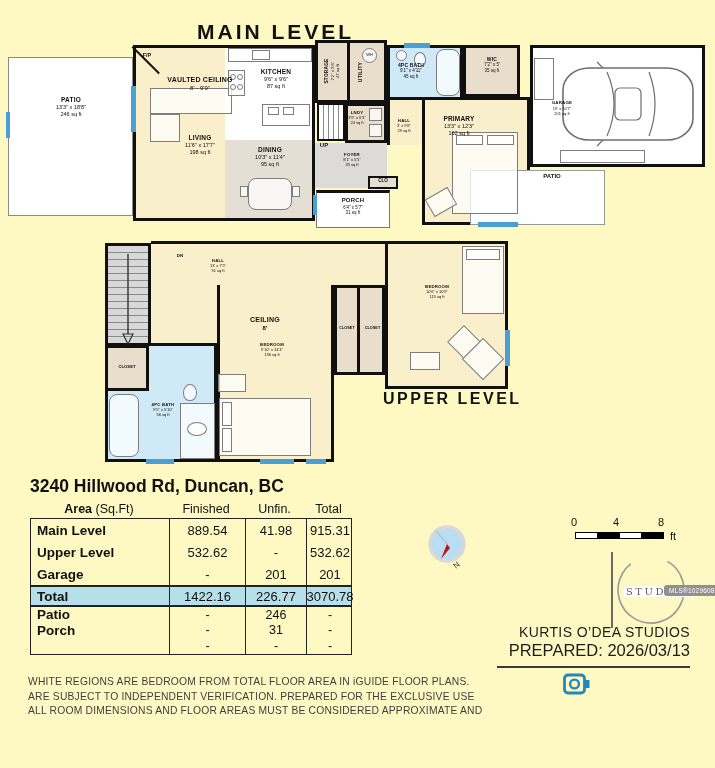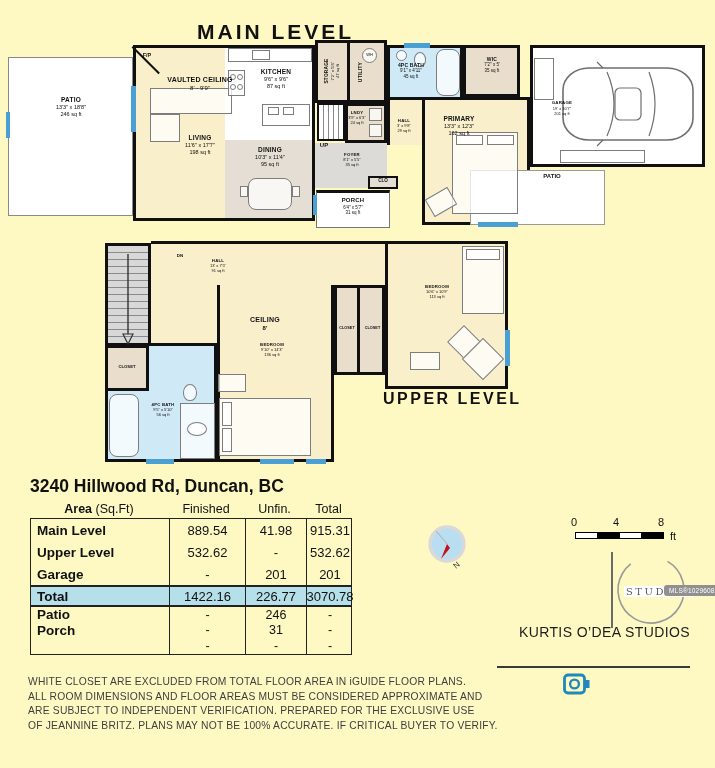--- a/index.html
+++ b/index.html
@@ -372,32 +372,32 @@
 
   <div class="abs" style="left:596px;top:550px;">
     <svg width="96" height="80" viewBox="0 0 96 80">
       <line x1="16" y1="2" x2="16" y2="78" stroke="#6a6a6a" stroke-width="2"></line>
       <circle cx="55" cy="40" r="33" fill="none" stroke="#9a9a9a" stroke-width="1.6" stroke-dasharray="168 40" transform="rotate(-60 55 40)"></circle>
     </svg>
   </div>
   <div class="studios-serif">STUDIOS</div>
 
   <div class="credit1">KURTIS O’DEA STUDIOS</div>
+  <div class="credit2">PREPARED: 2026/03/13</div>
   <div class="divline"></div>
 
   <div class="iguide">
     <svg width="28" height="24" viewBox="0 0 28 24">
       <rect x="1.5" y="3" width="20" height="18" rx="3.5" fill="none" stroke="#1f88bd" stroke-width="2.8"></rect>
       <circle cx="11.5" cy="12" r="4.4" fill="none" stroke="#1f88bd" stroke-width="2.4"></circle>
       <rect x="22" y="8" width="4.5" height="8" fill="#1f88bd"></rect>
     </svg>
   </div>
 
   <div class="disc">
-    <div>WHITE CLOSET ARE EXCLUDED FROM TOTAL FLOOR AREA IN iGUIDE FLOOR PLANS.</div>
+    <div>WHITE REGIONS ARE BEDROOM FROM TOTAL FLOOR AREA IN iGUIDE FLOOR PLANS.</div>
+    <div>ARE SUBJECT TO INDEPENDENT VERIFICATION. PREPARED FOR THE EXCLUSIVE USE</div>
     <div>ALL ROOM DIMENSIONS AND FLOOR AREAS MUST BE CONSIDERED APPROXIMATE AND</div>
-    <div>ARE SUBJECT TO INDEPENDENT VERIFICATION. PREPARED FOR THE EXCLUSIVE USE</div>
-    <div>OF JEANNINE BRITZ. PLANS MAY NOT BE 100% ACCURATE. IF CRITICAL BUYER TO VERIFY.</div>
   </div>
 
   <div class="mlsbadge">MLS®1029608</div>
 
 </div>
 
 </body></html>

